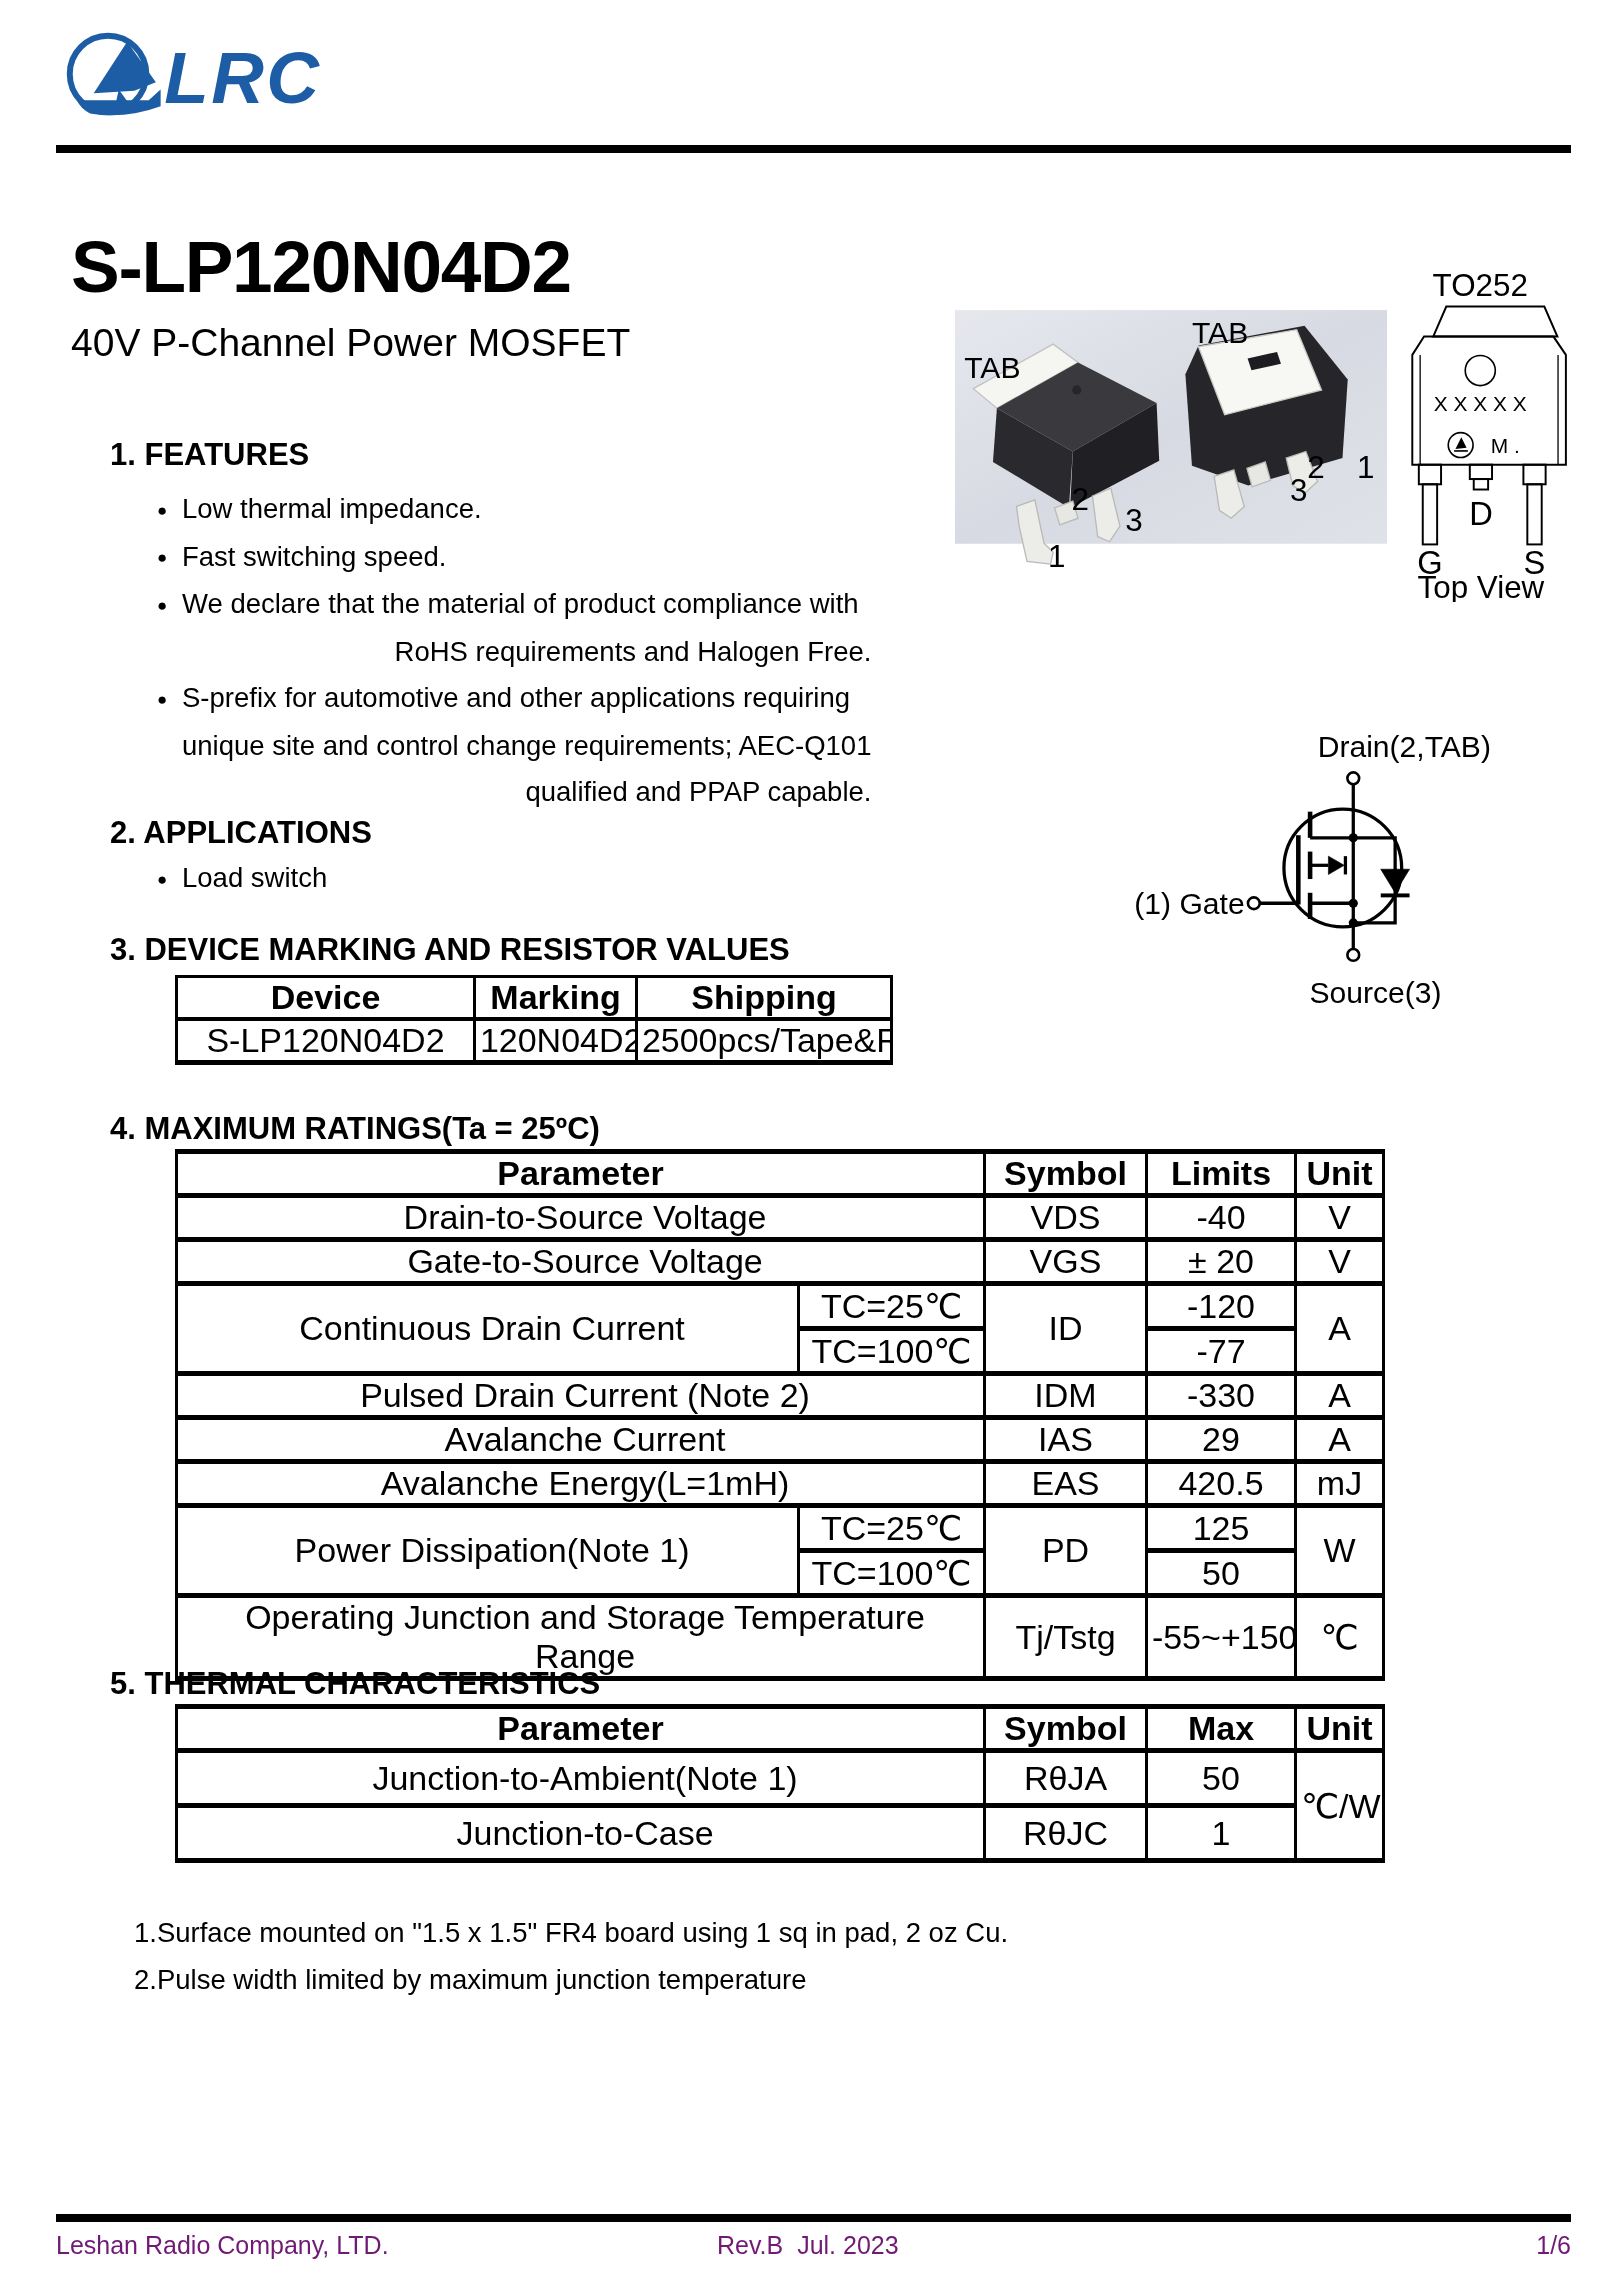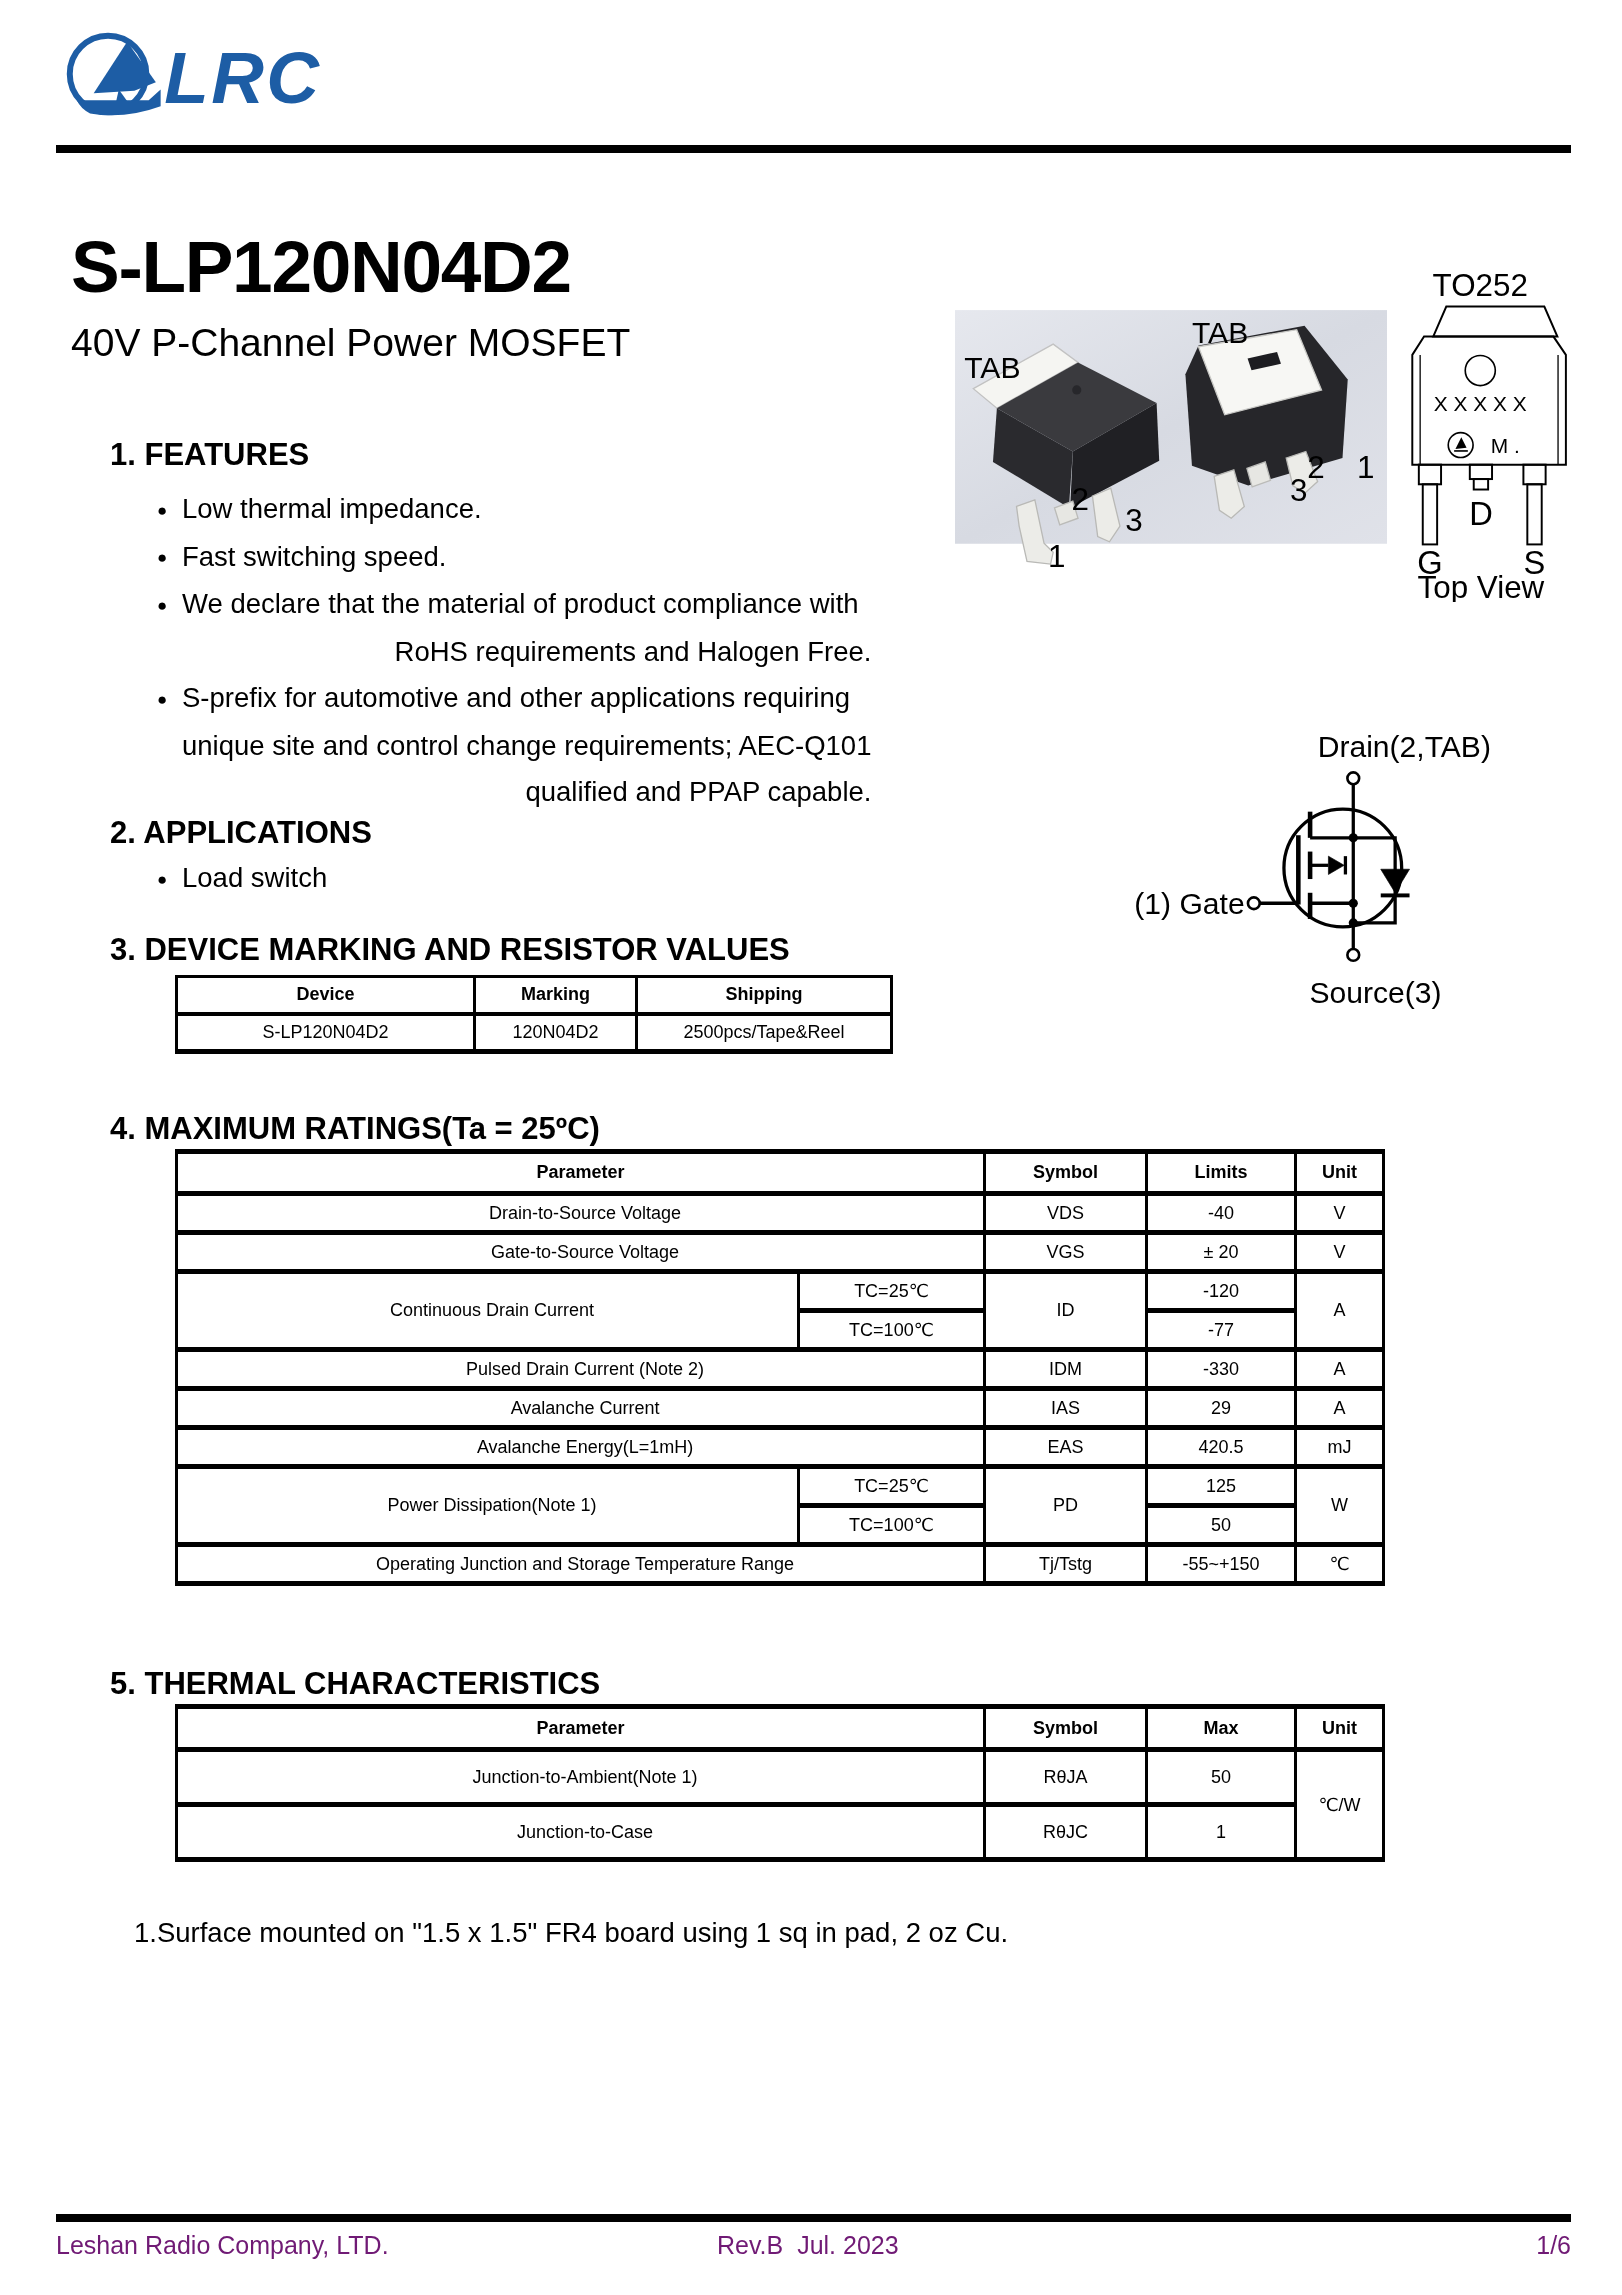--- a/index.html
+++ b/index.html
@@ -14,21 +14,21 @@
   
   .part-title { font-size:73px; font-weight:bold; letter-spacing:-1.3px; line-height:1; }
   .part-sub   { font-size:39px; line-height:1.05; }
   .sec-head   { font-size:31px; font-weight:bold; }
   .feat-line  { font-size:27.5px; line-height:46px; white-space:nowrap; }
   .feat-line .txt { display:inline-block; }
   .bullet { display:inline-block; width:25px; font-size:17px; vertical-align:middle; }
   .cont { padding-left:25px;text-align:right; }
 
   
-  table { border-collapse:collapse; table-layout:fixed; font-size:18px; }
+  table { border-collapse:collapse; table-layout:fixed; font-size:34px; }
   th,td { border:3.3px solid #000; border-top-width:5.2px; border-bottom-width:5.2px;
           text-align:center; vertical-align:middle; padding:0 3.9px; overflow:hidden; }
   th { font-weight:bold; }
   .pleft { text-align:center; padding-left:13px; }
   .tdev  th { height:37px; border-width:3.9px 3.9px 4.6px 3.9px; }
   .tdev  td { height:38px; border-width:4.6px 3.9px 5.2px 3.9px; white-space:nowrap; }
   .tmax  th { height:42px; }
   .tmax  td { height:39px; }
   .tth   th { height:43px; }
   .tth   td { height:55px; }
@@ -294,20 +294,21 @@
     <tr>
       <td class="pleft">Junction-to-Case</td>
       <td>RθJC</td>
       <td>1</td>
     </tr>
   </tbody>
     </table>
 
   <div class="abs notes" style="left:134px;top:1909px;">
     <div>1.Surface mounted on "1.5 x 1.5" FR4 board using 1 sq in pad, 2 oz Cu.</div>
+    <div>2.Pulse width limited by maximum junction temperature</div>
   </div>
 
   <div class="abs rule" style="left:56px;top:2214px;width:1515px;"></div>
   <div class="abs foot" style="left:56px;top:2231px;">Leshan Radio Company, LTD.</div>
   <div class="abs foot" style="left:717px;top:2231px;">
     <span>Rev.B</span>&nbsp;&nbsp;<span>Jul.  2023</span>
   </div>
   <div class="abs foot" style="left:1525px;top:2231px;width:46px;text-align:right;">1/6</div>
 
 </div>

